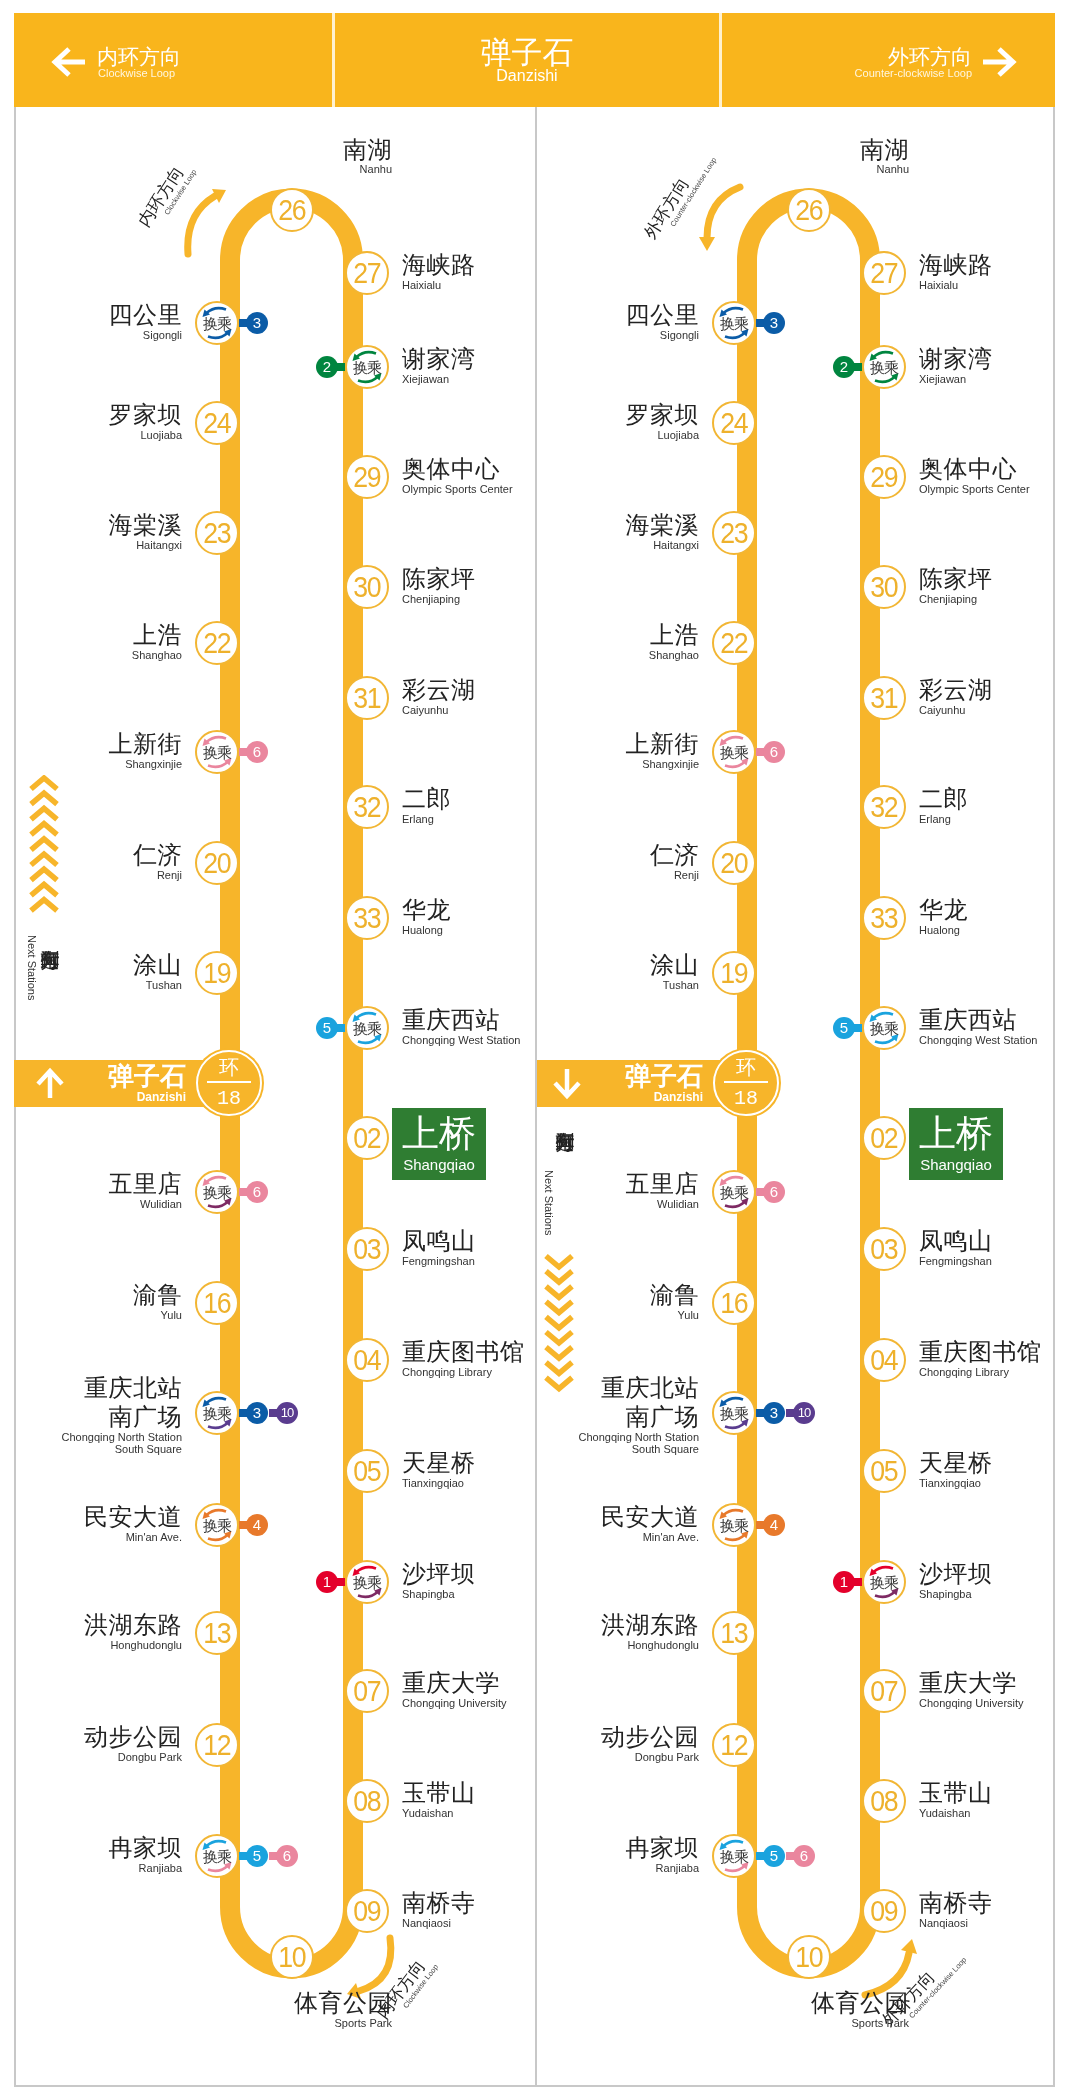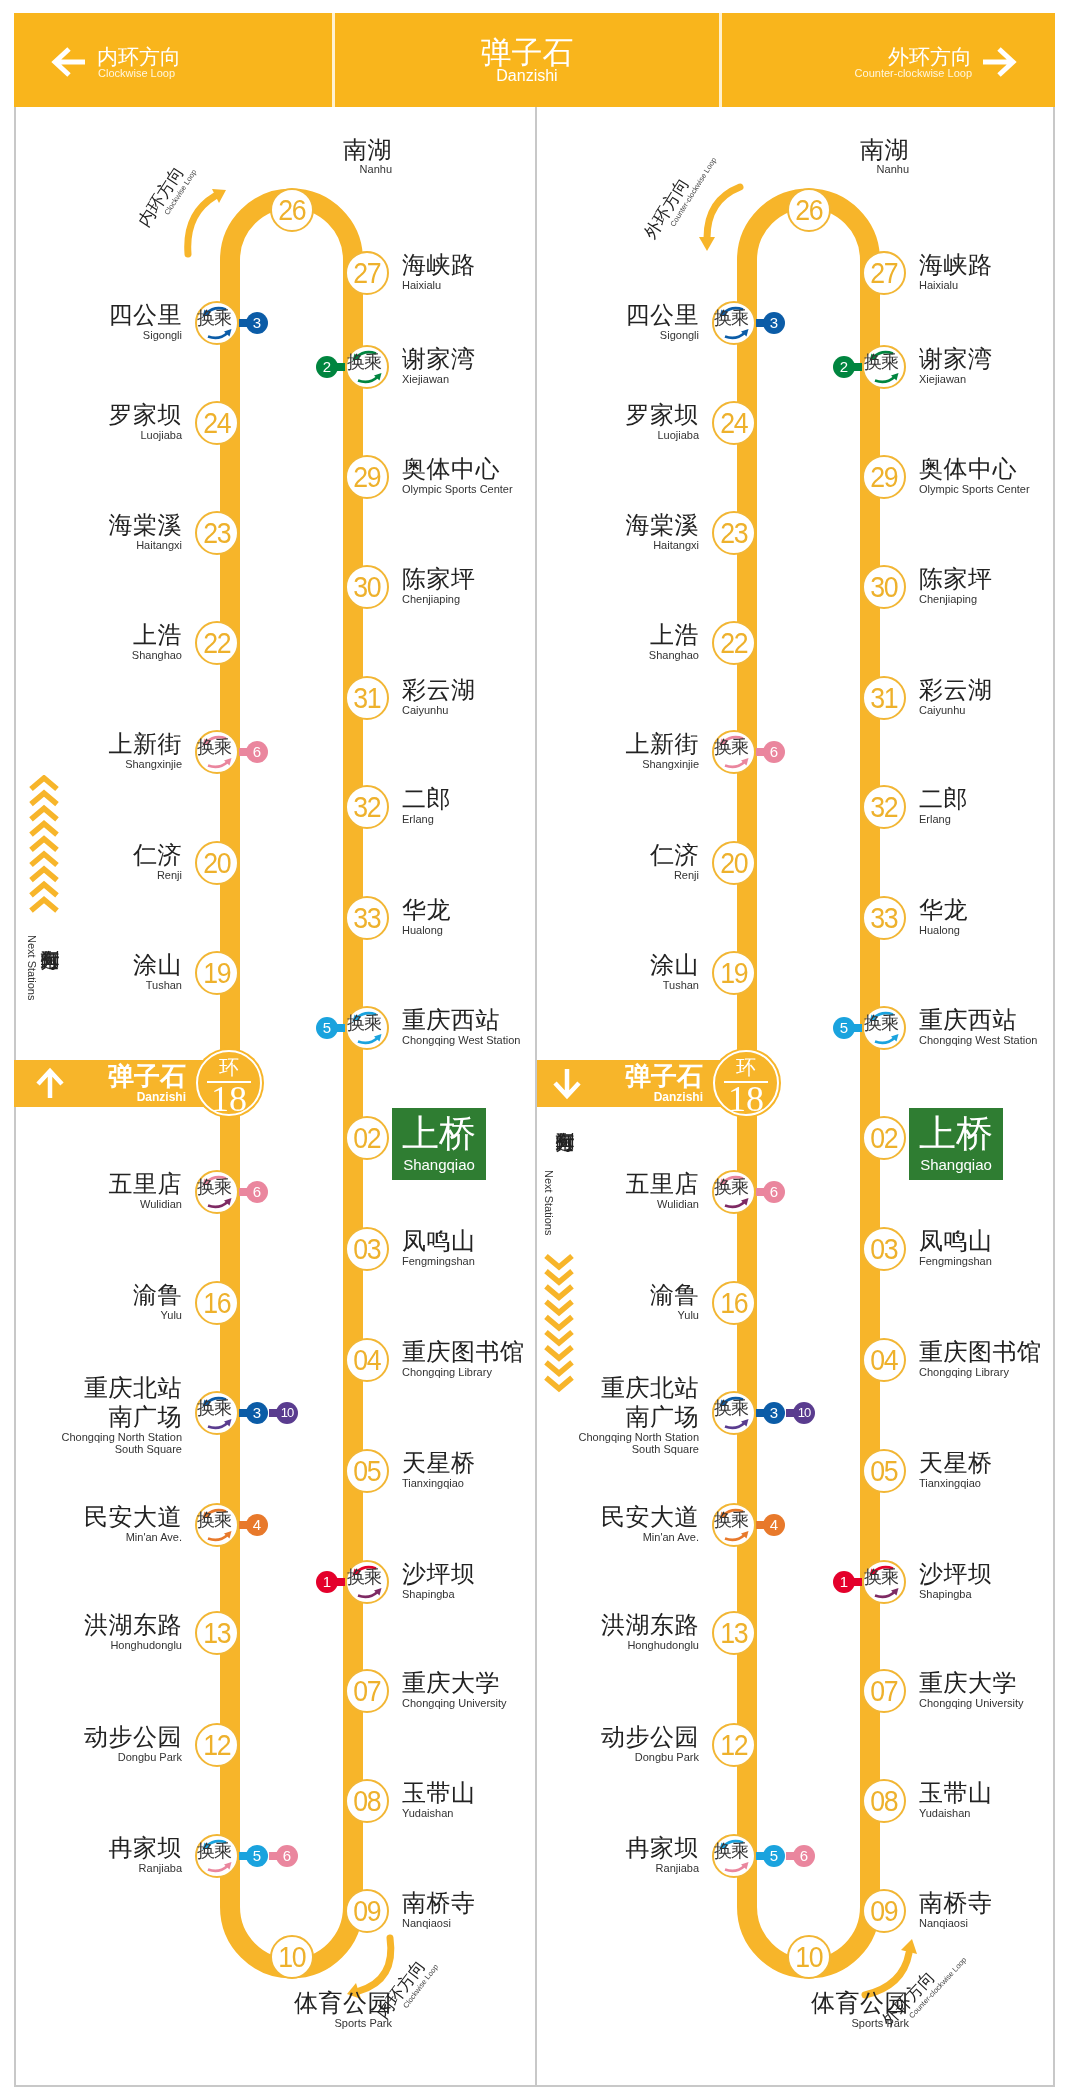--- a/index.html
+++ b/index.html
@@ -28,40 +28,40 @@
 #map-0{left:0}
 #map-1{left:517px}
 .track-svg{position:absolute;left:0;top:0}
 .station{position:absolute;left:0;top:0;width:0;height:0}
 
 .num-circle{position:absolute;width:44px;height:44px;border-radius:50%;background:#fff;border:2px solid #F2B634;display:flex;align-items:center;justify-content:center}
 .num{font-family:"Liberation Sans",sans-serif;font-size:29px;line-height:30px;color:#EEB12C;letter-spacing:-1.5px;display:inline-block;transform:scaleX(.92)}
 
 .xfer{position:absolute;width:44px;height:44px;border-radius:50%;background:#fff;border:2px solid #F2B634}
 .xfer svg{position:absolute;left:-2px;top:-2px}
-.xfer-text{position:absolute;left:0;right:0;top:6px;text-align:left;font-size:18px;line-height:18px;color:#333;letter-spacing:-1px}
+.xfer-text{position:absolute;left:0;right:0;top:12px;text-align:center;font-size:15px;line-height:18px;color:#333;letter-spacing:-1px}
 
 .line-badge{position:absolute;width:22px;height:22px;border-radius:50%;color:#fff;font-family:"Liberation Sans",sans-serif;font-size:15px;line-height:22px;text-align:center}
 .line-badge.two{font-size:13px;letter-spacing:-1px}
 .conn{position:absolute;width:8px;height:8px}
 
 .cn{position:absolute;font-size:24px;line-height:30px;white-space:nowrap;color:#222;letter-spacing:.5px}
 .en{position:absolute;font-family:"Liberation Sans",sans-serif;font-size:11px;line-height:14px;white-space:nowrap;color:#333}
 .al-r{left:0;width:182px;text-align:right}
 .al-l{left:402px}
 .al-c{left:192px;width:200px;text-align:right}
 
 .cur-band{position:absolute;background:#F7B52A}
 .cur-arrow{position:absolute}
 .cur-cn{position:absolute;left:0;width:186px;text-align:right;top:1060px;font-size:26px;line-height:32px;font-weight:bold;color:#fff;white-space:nowrap}
 .cur-en{position:absolute;left:0;width:186px;text-align:right;top:1090px;font-size:12px;line-height:14px;font-weight:bold;color:#fff;font-family:"Liberation Sans",sans-serif}
 .cur-circle{position:absolute;left:196px;top:1050px;width:66px;height:66px;border-radius:50%;background:#F7B52A;border:2.5px solid #fff;box-shadow:0 0 0 2px #F7B52A}
 .cur-ring{position:absolute;left:0;right:0;top:3px;text-align:center;color:#fff;font-size:20px;line-height:24px}
 .cur-line{position:absolute;left:9px;right:9px;top:29px;height:2px;background:#fff}
-.cur-code{position:absolute;left:0;right:0;top:32px;text-align:center;color:#fff;font-size:36px;line-height:30px;font-family:Liberation Serif, serif}
+.cur-code{position:absolute;left:0;right:0;top:32px;text-align:center;color:#fff;font-size:20px;line-height:30px;font-family:Liberation Mono, monospace}
 
 .next-box{position:absolute;width:94px;height:72px;background:#2F7D32}
 .next-cn{position:absolute;left:0;right:0;top:4px;text-align:center;color:#fff;font-size:37px;line-height:44px}
 .next-en{position:absolute;left:0;right:0;top:48px;text-align:center;color:#fff;font-size:15px;line-height:18px;font-family:"Liberation Sans",sans-serif}
 
 .guide-cn{position:absolute;width:22px;font-size:19px;line-height:19px;color:#222;writing-mode:vertical-rl;text-orientation:upright;letter-spacing:0}
 .guide-en{position:absolute;font-family:"Liberation Sans",sans-serif;font-size:11px;line-height:14px;color:#333;writing-mode:vertical-rl;white-space:nowrap}
 .chev{position:absolute}
 
 .loop-label{position:absolute;white-space:nowrap}

